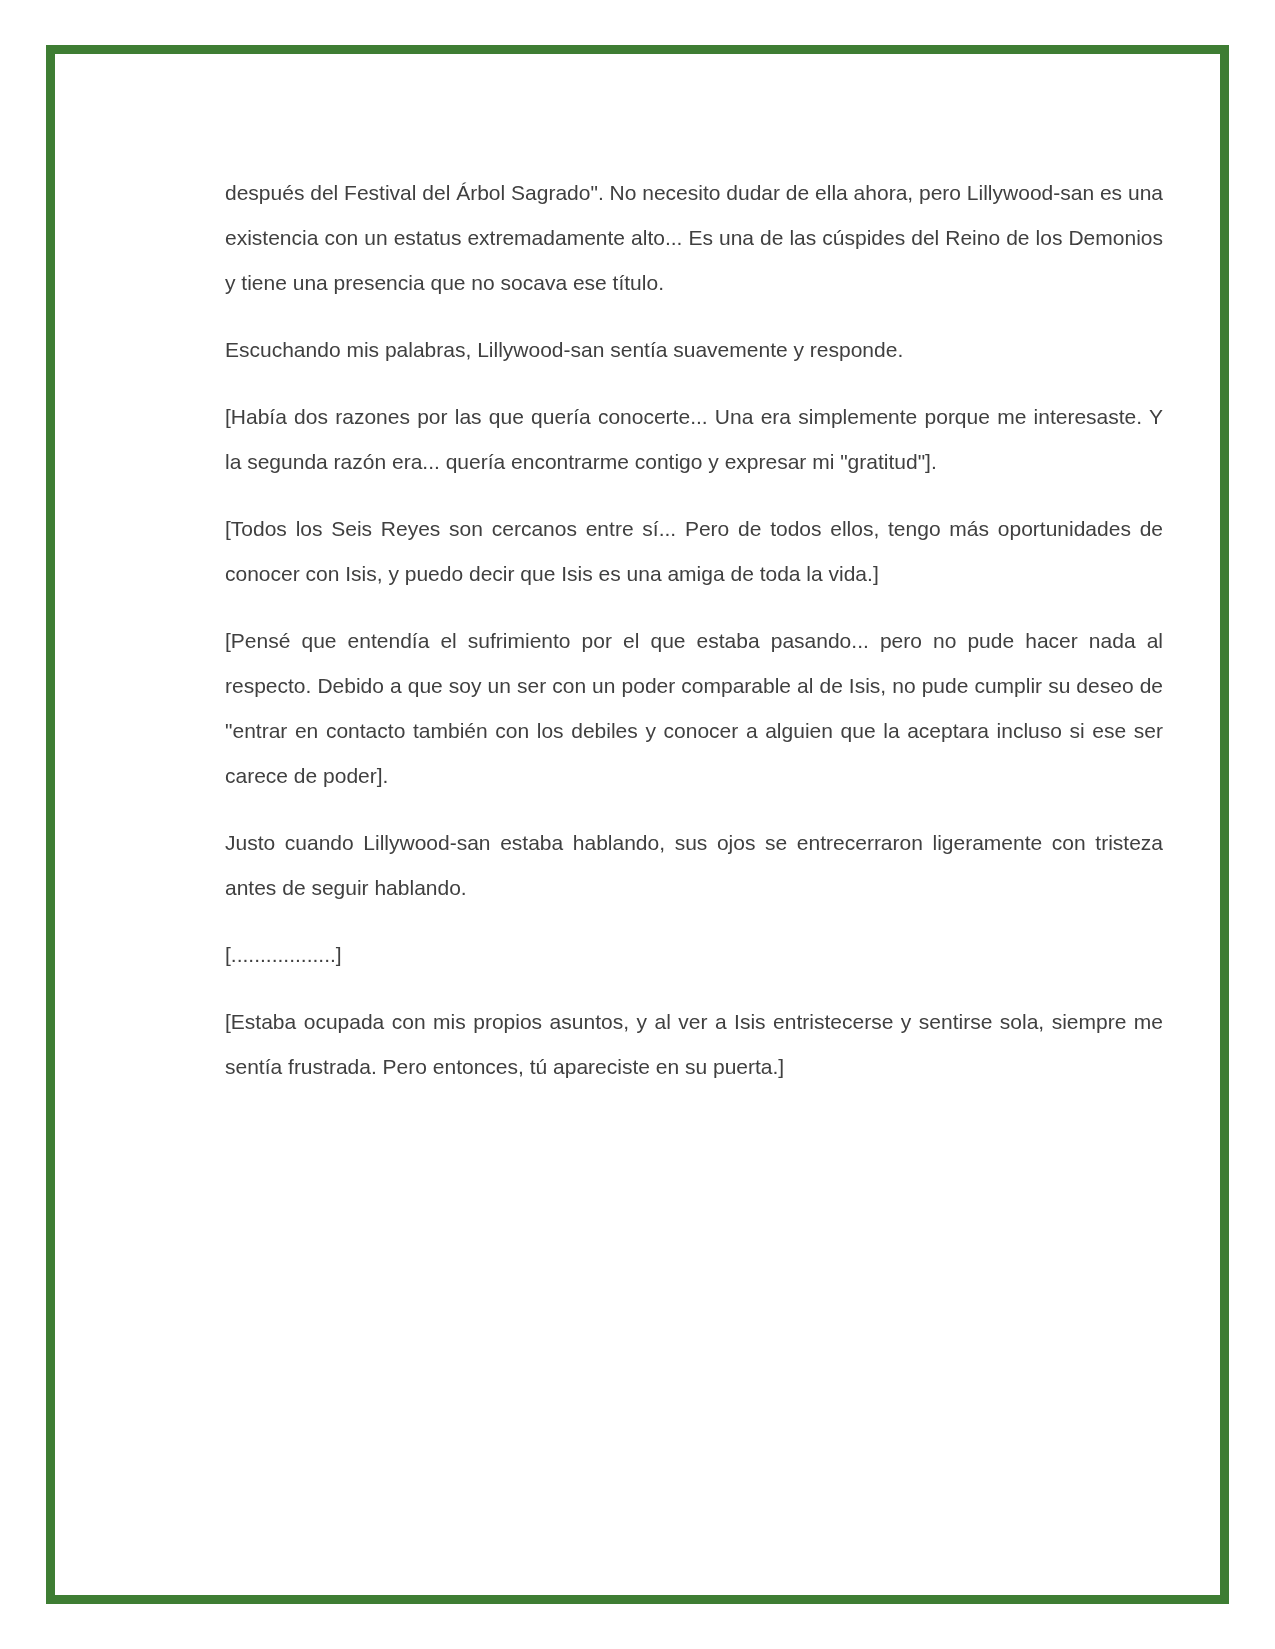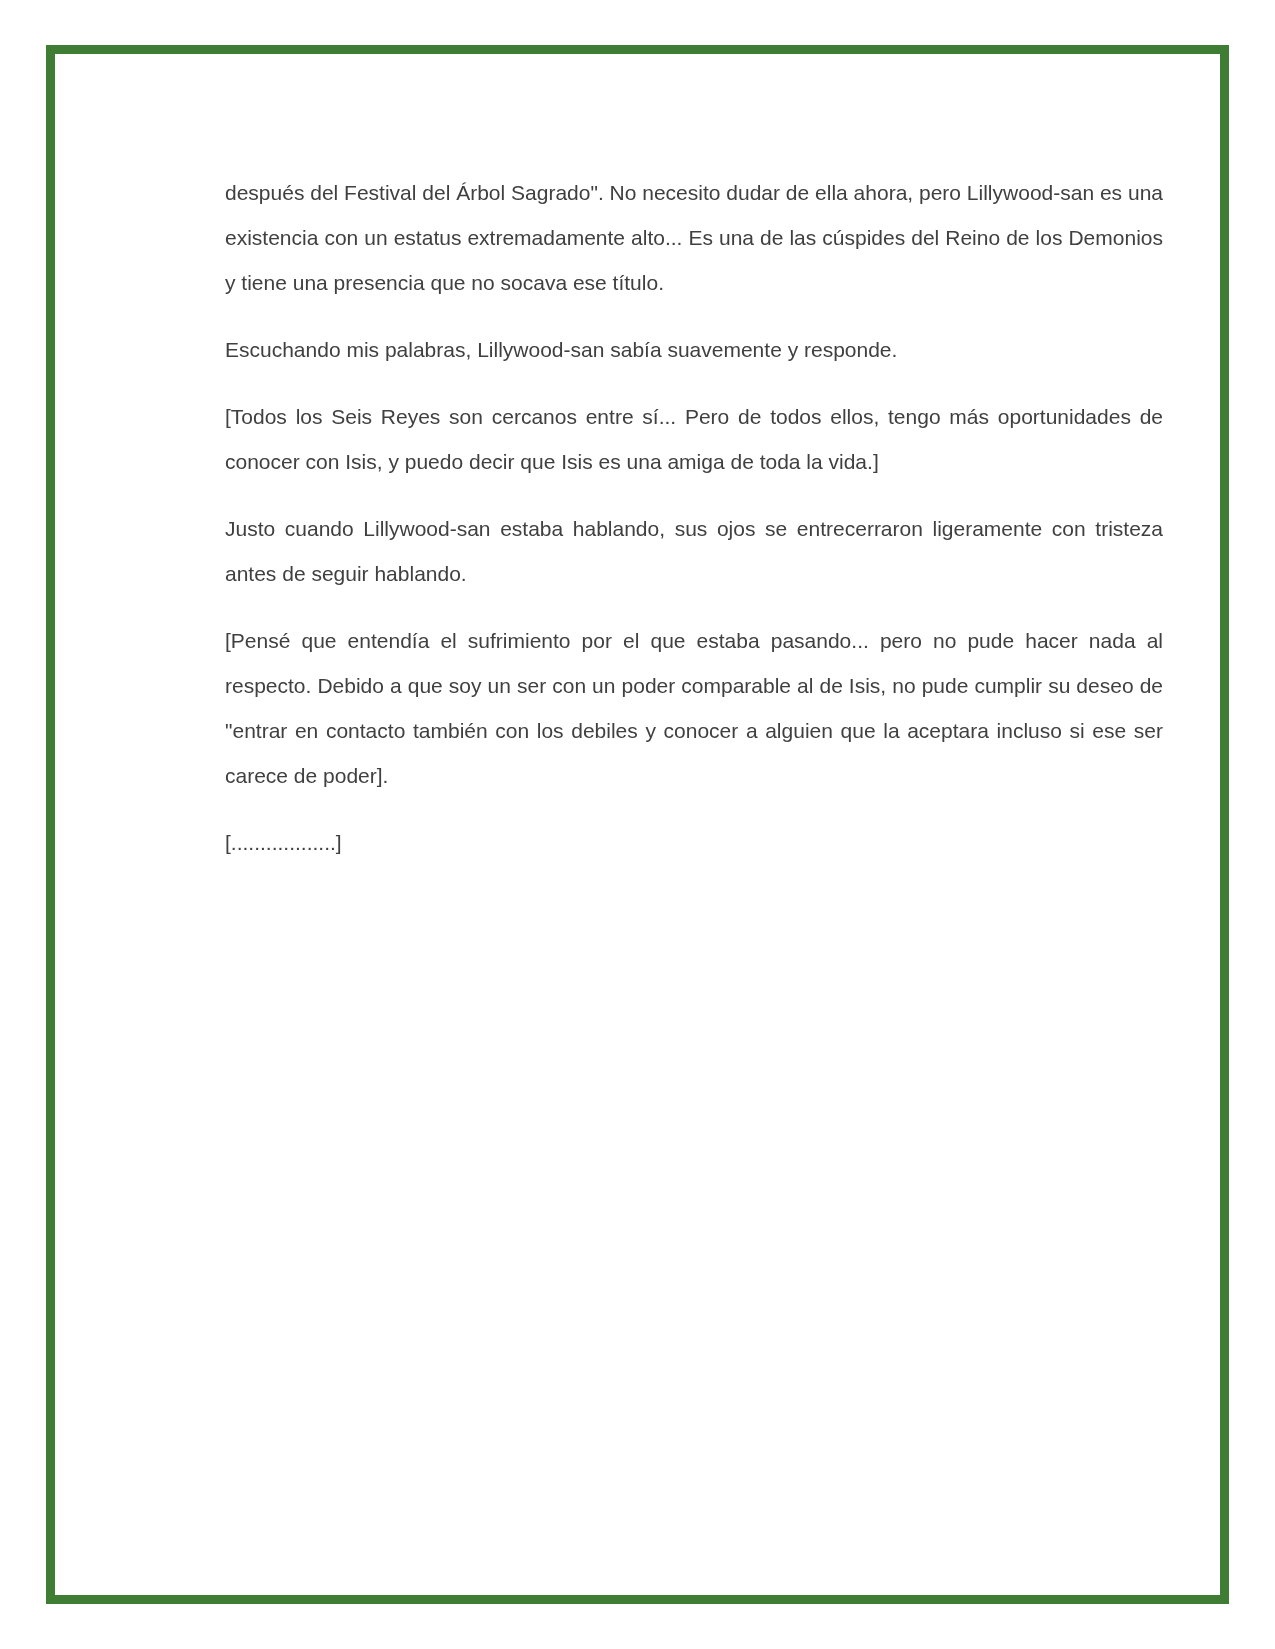--- a/index.html
+++ b/index.html
@@ -46,20 +46,22 @@
     margin-bottom: 0;
   }
 </style>
 </head>
 <body>
 
 <div class="page">
   <div class="frame">
     <div class="content">
       <p>después del Festival del Árbol Sagrado". No necesito dudar de ella ahora, pero Lillywood-san es una existencia con un estatus extremadamente alto... Es una de las cúspides del Reino de los Demonios y tiene una presencia que no socava ese título.</p>
-      <p>Escuchando mis palabras, Lillywood-san sabía suavemente y responde.</p>
+      <p>Escuchando mis palabras, Lillywood-san sentía suavemente y responde.</p>
+      <p>[Había dos razones por las que quería conocerte... Una era simplemente porque me interesaste. Y la segunda razón era... quería encontrarme contigo y expresar mi "gratitud"].</p>
       <p>[Todos los Seis Reyes son cercanos entre sí... Pero de todos ellos, tengo más oportunidades de conocer con Isis, y puedo decir que Isis es una amiga de toda la vida.]</p>
+      <p>[Pensé que entendía el sufrimiento por el que estaba pasando... pero no pude hacer nada al respecto. Debido a que soy un ser con un poder comparable al de Isis, no pude cumplir su deseo de "entrar en contacto también con los debiles y conocer a alguien que la aceptara incluso si ese ser carece de poder].</p>
       <p>Justo cuando Lillywood-san estaba hablando, sus ojos se entrecerraron ligeramente con tristeza antes de seguir hablando.</p>
-      <p>[Pensé que entendía el sufrimiento por el que estaba pasando... pero no pude hacer nada al respecto. Debido a que soy un ser con un poder comparable al de Isis, no pude cumplir su deseo de "entrar en contacto también con los debiles y conocer a alguien que la aceptara incluso si ese ser carece de poder].</p>
       <p>[..................]</p>
+      <p>[Estaba ocupada con mis propios asuntos, y al ver a Isis entristecerse y sentirse sola, siempre me sentía frustrada. Pero entonces, tú apareciste en su puerta.]</p>
     </div>
   </div>
 </div>
 
 </body></html>

